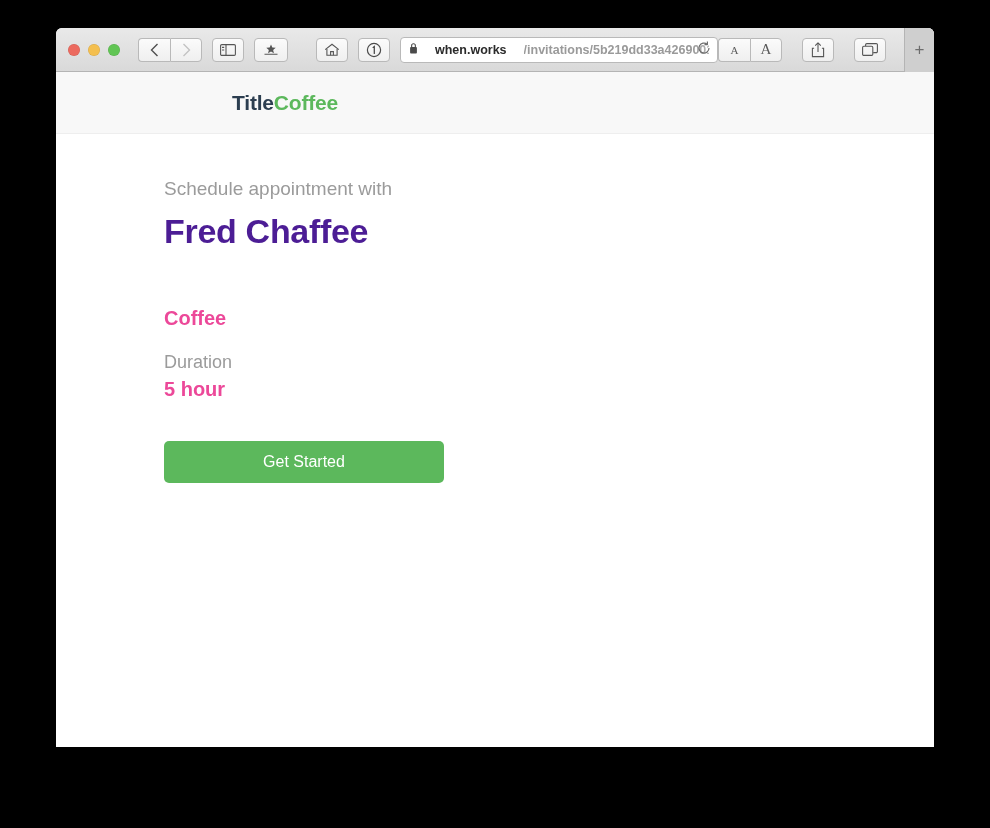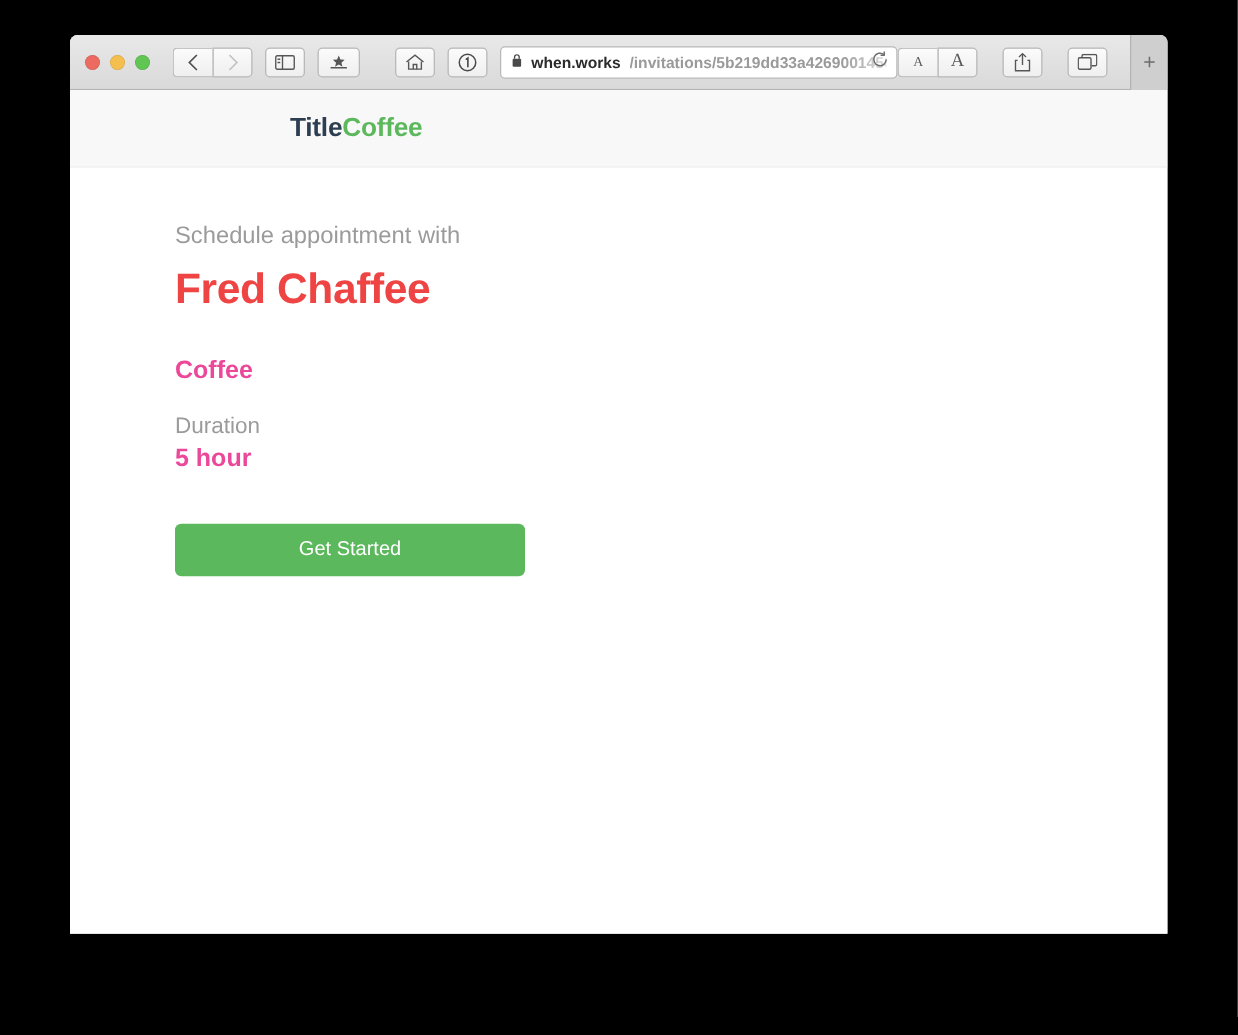--- a/index.html
+++ b/index.html
@@ -87,21 +87,21 @@
     align-items: center;
     justify-content: center;
     position: relative;
     max-width: 360px;
     margin-left: auto;
     margin-right: auto;
   }
   .url-wrap {
     display: flex;
     align-items: center;
-    gap: 7px;
+    gap: 17px;
     font-size: 12.5px;
     font-weight: bold;
     color: #2b2b2b;
     overflow: hidden;
     white-space: nowrap;
     max-width: 300px;
   }
   .lock-icon { flex: none; }
   .url-host { color: #2b2b2b; }
   .url-path {
@@ -161,35 +161,35 @@
   }
   .logo {
     font-size: 21px;
     font-weight: bold;
     letter-spacing: -0.2px;
   }
   .logo .when  { color: #2c3e50; }
   .logo .works { color: #5cb85c; }
 
   .content {
-    padding: 44px 0 0 84px;
+    padding: 44px 0 0 108px;
   }
 
   .eyebrow {
     font-size: 19px;
     color: #9b9b9b;
     font-weight: normal;
     margin-bottom: 12px;
   }
   .person-name {
     font-size: 34px;
     font-weight: bold;
-    color: #ef4444;
+    color: #4c1d95;
     letter-spacing: -0.3px;
-    margin-bottom: 34px;
+    margin-bottom: 56px;
   }
 
   .field { margin-bottom: 22px; }
   .field-label {
     font-size: 18px;
     color: #9b9b9b;
     margin-bottom: 5px;
   }
   .field-value {
     font-size: 20px;

